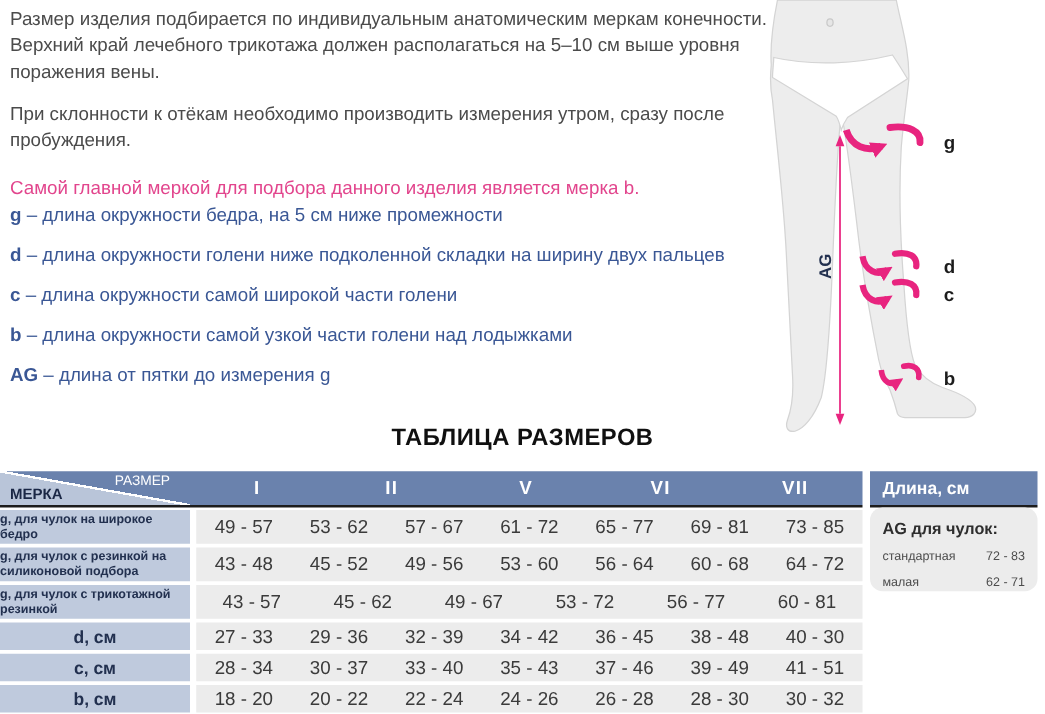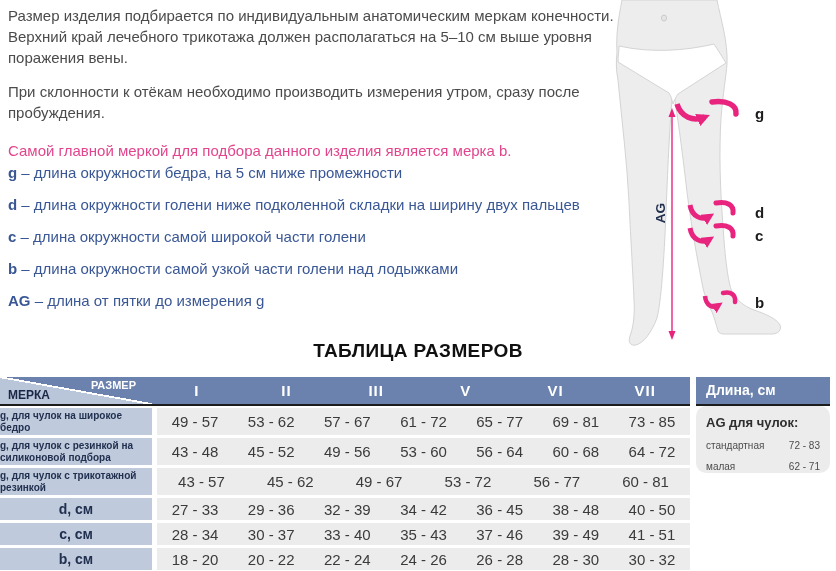--- a/index.html
+++ b/index.html
@@ -38,21 +38,21 @@
   .ag-label{font-family:"Liberation Sans",sans-serif;font-size:13.5px;font-weight:bold;fill:var(--dark-navy);}
   
   .table-title{position:absolute;left:0;top:340px;width:836px;text-align:center;
     font-size:19px;font-weight:bold;color:#101010;letter-spacing:.4px;}
   
   .sizes{position:absolute;left:0;top:377px;width:690px;}
   .thead{display:flex;height:27px;}
   .corner{position:relative;width:152px;flex:none;
     background:linear-gradient(to bottom left,
       var(--header-blue) 0 48.5%, #fff 48.5% 52%, var(--corner-light) 52% 100%);}
-  .corner-top{position:absolute;top:2px;right:16px;font-size:11px;font-weight:bold;color:#fff;}
+  .corner-top{position:absolute;top:2px;right:16px;font-size:11px;font-weight:normal;color:#fff;}
   .corner-bottom{position:absolute;bottom:2px;left:8px;font-size:12px;font-weight:bold;color:#1A2745;}
   .hcols{flex:1;display:flex;background:var(--header-blue);}
   .hcol{flex:1;display:flex;align-items:center;justify-content:center;
     color:#fff;font-weight:bold;font-size:15px;letter-spacing:1px;}
   .thead-underline{height:2px;background:var(--header-underline);}
   .trow{display:flex;margin-top:3px;}
   .trow.first{margin-top:2px;}
   .trow.small{height:27px;}
   .trow.big{height:22px;}
   .rlabel{width:152px;flex:none;background:var(--label-bg);display:flex;align-items:center;
@@ -153,21 +153,20 @@
 
 <div class="sizes">
   <div class="thead">
     <div class="corner">
       <span class="corner-top">РАЗМЕР</span>
       <span class="corner-bottom">МЕРКА</span>
     </div>
     <div class="hcols">
         <div class="hcol">I</div>
         <div class="hcol">II</div>
-        <div class="hcol">III</div>
         <div class="hcol">V</div>
         <div class="hcol">VI</div>
         <div class="hcol">VII</div>
       </div>
   </div>
   <div class="thead-underline"></div>
   <div>
       <div class="trow small first">
         <div class="rlabel">g, для чулок на широкое бедро</div>
         <div class="rvalues">
@@ -205,21 +204,21 @@
       </div>
       <div class="trow big">
         <div class="rlabel">d, см</div>
         <div class="rvalues">
           <div class="cell">27 - 33</div>
           <div class="cell">29 - 36</div>
           <div class="cell">32 - 39</div>
           <div class="cell">34 - 42</div>
           <div class="cell">36 - 45</div>
           <div class="cell">38 - 48</div>
-          <div class="cell">40 - 50</div>
+          <div class="cell">40 - 30</div>
         </div>
       </div>
       <div class="trow big">
         <div class="rlabel">c, см</div>
         <div class="rvalues">
           <div class="cell">28 - 34</div>
           <div class="cell">30 - 37</div>
           <div class="cell">33 - 40</div>
           <div class="cell">35 - 43</div>
           <div class="cell">37 - 46</div>

